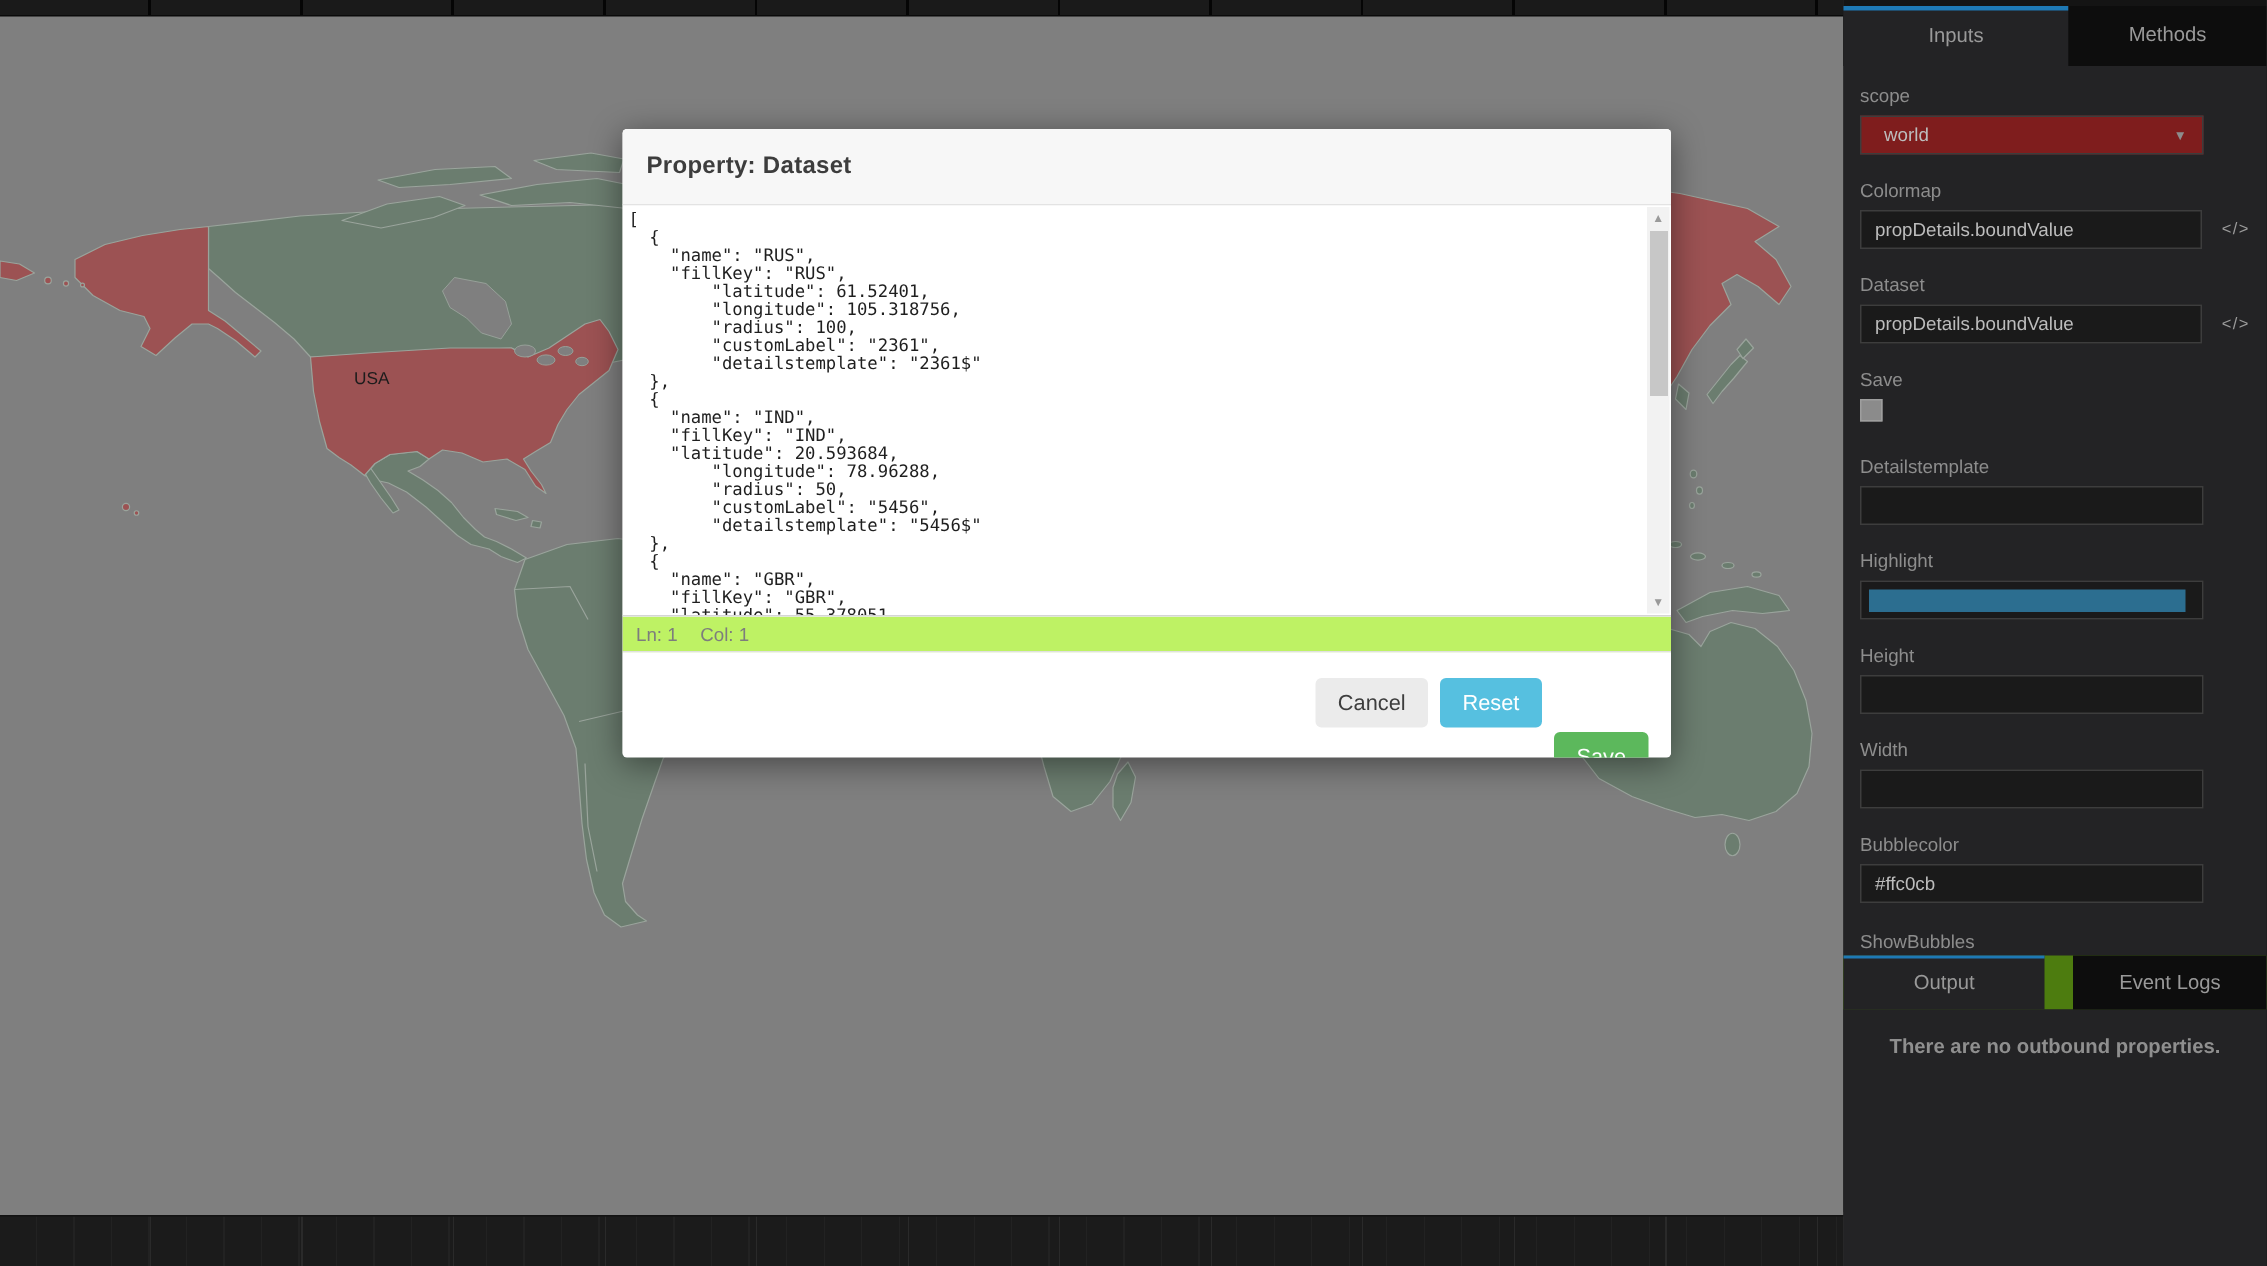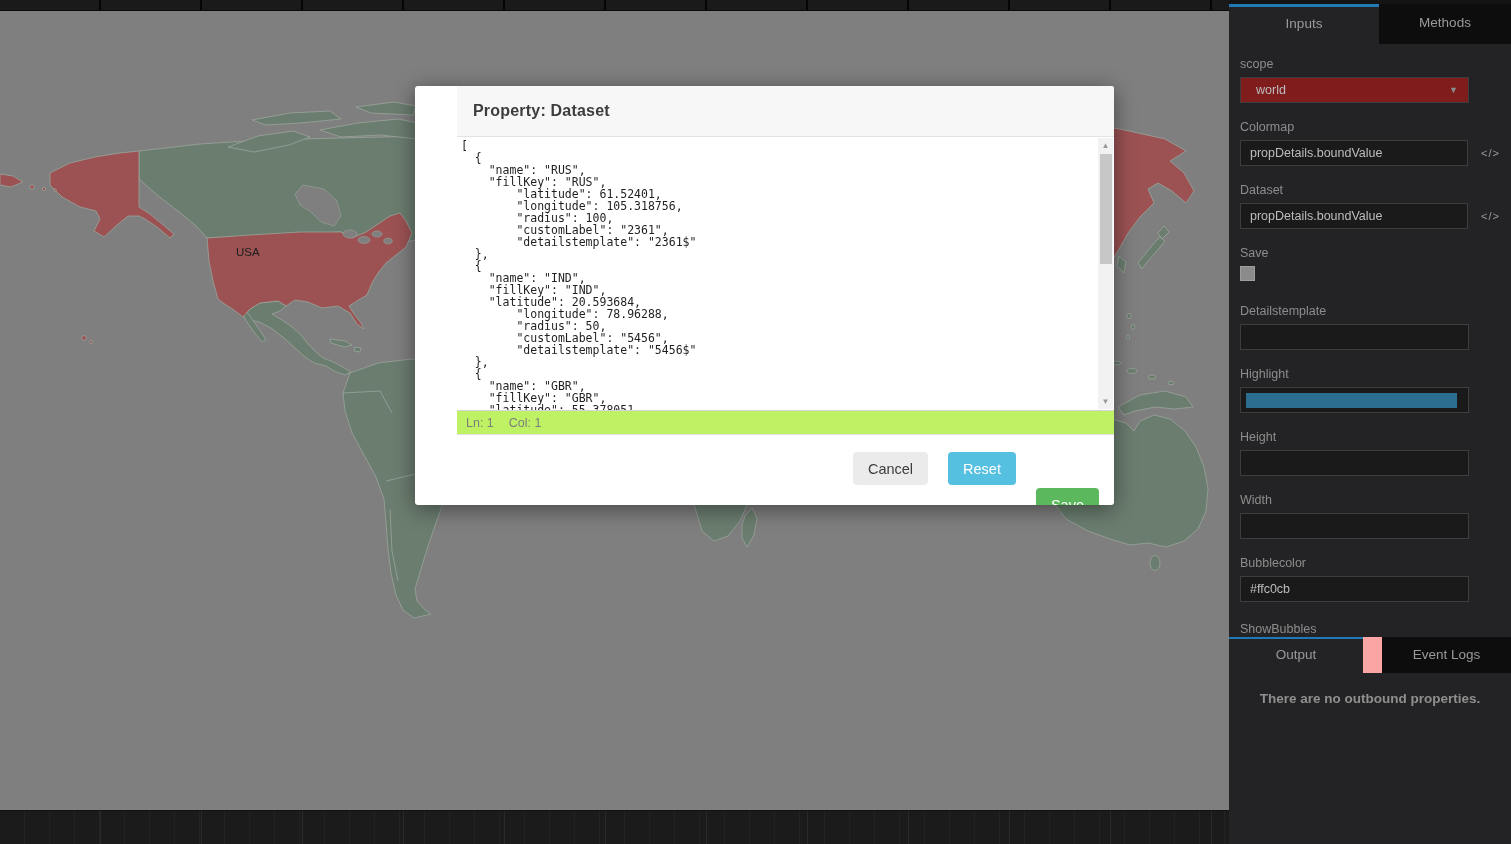--- a/index.html
+++ b/index.html
@@ -28,21 +28,20 @@
   .lr { fill: var(--land-red); stroke: var(--map-border); stroke-width: 0.8; stroke-linejoin: round; }
   .lake { fill: var(--ocean); stroke: var(--map-border); stroke-width: 0.6; }
   .inner-border { fill: none; stroke: var(--map-border); stroke-width: 0.8; }
   .map-label { font-family: "Liberation Sans", sans-serif; font-size: 11.5px; fill: #1c1c1c; }
 
   
   .modal {
     position: absolute; left: 415px; top: 86px; width: 699px; height: 419px;
     background: #fff; border-radius: 3px; box-shadow: 0 4px 22px rgba(0,0,0,0.45);
     overflow: hidden;
-    padding-left: 42px;
   }
   .modal-header {
     height: 51px; background: #f7f7f7; border-bottom: 1px solid #e3e3e3;
     padding-left: 16px; display: flex; align-items: center;
   }
   .modal-title { font-size: 16px; font-weight: bold; color: #3d3d3d; letter-spacing: 0.2px; }
   .editor-wrap { position: relative; height: 274px; background: #fff; border-bottom: 1px solid #d5d5d5; overflow: hidden; }
   .editor-pre {
     font-family: "DejaVu Sans Mono", "Liberation Mono", monospace;
     font-size: 11.5px; line-height: 12px; color: #1f1f1f;
@@ -55,21 +54,21 @@
   .scroll-arrow { height: 15px; width: 15px; font-size: 8px; color: #9a9a9a; text-align: center; line-height: 15px; user-select: none; }
   .scroll-track { flex: 1; width: 15px; position: relative; }
   .scroll-thumb { position: absolute; top: 1px; left: 1.5px; width: 12px; height: 110px; background: #c7c7c7; }
   .statusbar {
     height: 24px; background: #bef264; border-bottom: 1px solid #e0e0e0;
     display: flex; align-items: center; padding-left: 9px; gap: 15px;
     font-size: 12.5px; color: #7d7d7d;
   }
   .modal-footer {
     height: 68px; background: #fff; display: flex; justify-content: flex-end;
-    padding: 17px 15px 0 0; gap: 20px;
+    padding: 17px 15px 0 0; gap: 8px;
   }
   .btn {
     height: 33px; border: none; border-radius: 4px; font-family: "Liberation Sans", sans-serif;
     font-size: 14.5px; padding: 0 15px; cursor: pointer;
   }
   .btn-cancel { background: #ebebeb; color: #3d3d3d; }
   .btn-reset  { background: #56c0e0; color: #fff; }
   .btn-save   { background: #5cb85c; color: #fff; margin-top: 36px; }
 
   
@@ -105,21 +104,21 @@
   .checkbox { width: 15px; height: 15px; background: #8b8b8b; border: 1px solid #9e9e9e; cursor: pointer; }
   .field-checkbox { margin-bottom: 23px; }
   .highlight-box { position: relative; }
   .highlight-bar {
     position: absolute; left: 5px; top: 5px; width: 211px; height: 15px;
     background: var(--hl-bar);
   }
   .cutoff-label { font-size: 12.5px; color: #8d8d8d; }
 
   .output-panel { }
-  .outbar { display: flex; height: 36px; background: #fca5a5; gap: 19px; }
+  .outbar { display: flex; height: 36px; background: #4d7c0f; gap: 19px; }
   .outtab-active {
     width: 150px; border-top: 2px solid var(--accent); background: #232325;
     height: 36px; line-height: 32px;
   }
   .outtab-inactive { width: 144px; background: #0d0d0d; height: 36px; line-height: 36px; }
   .output-body { height: 135px; background: #232325; padding-top: 16px; text-align: center; }
   .empty-msg { font-size: 13.5px; font-weight: bold; color: #8f8f8f; }
 </style>
 </head>
 <body>

